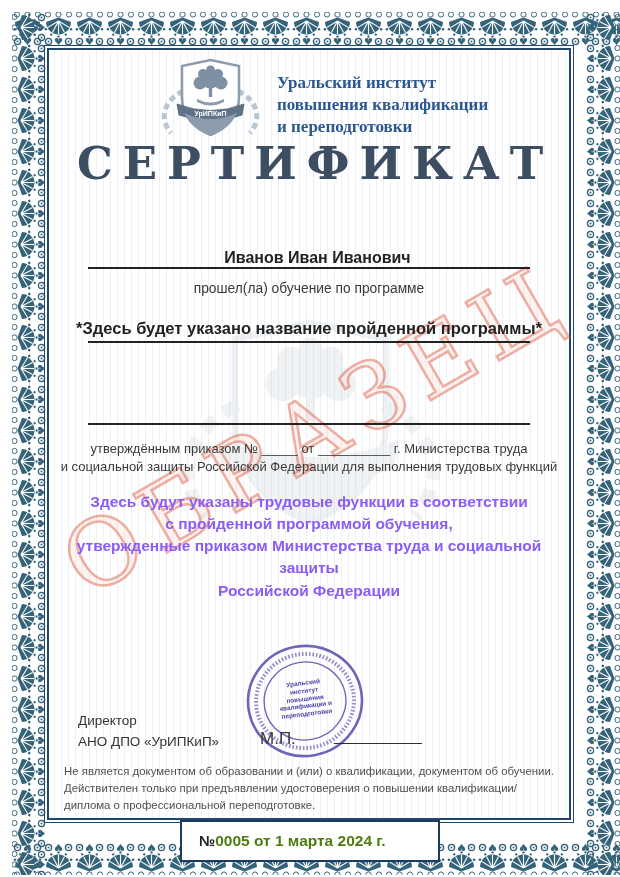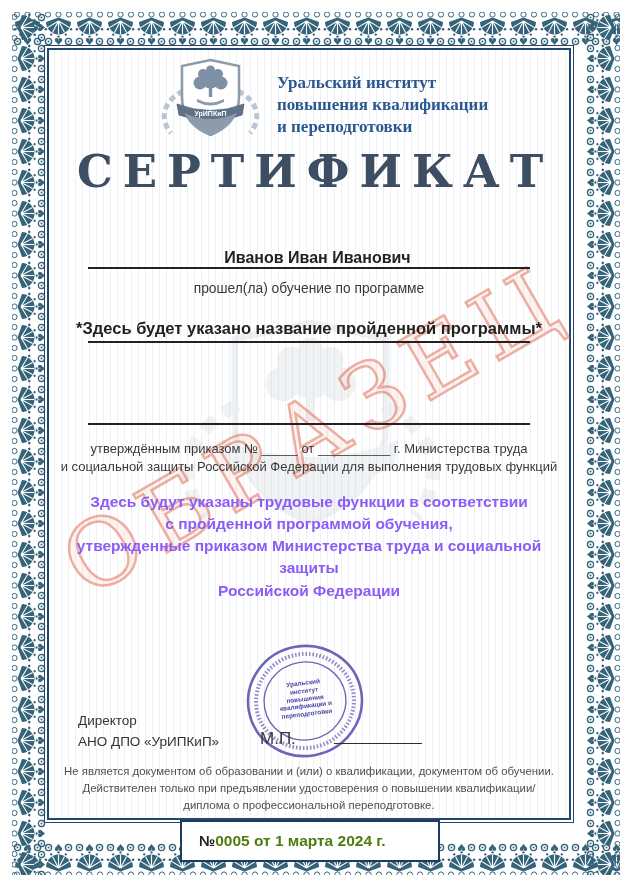--- a/index.html
+++ b/index.html
@@ -15,21 +15,21 @@
   .strip-right{left:584px;top:12px;}
   .frame{position:absolute;left:44px;top:45px;right:46px;bottom:54px;
          border:1px solid #24466b;z-index:2;pointer-events:none;}
   .frame-inner{position:absolute;inset:2px;border:2px solid #24466b;}
   
   .logo{position:absolute;left:153px;top:57px;z-index:3;}
   .institute{position:absolute;left:277px;top:72px;z-index:3;white-space:pre-line;
     font-family:"Liberation Serif",serif;font-weight:700;font-size:17px;line-height:1.28;color:#2b5890;}
   .title{position:absolute;left:0;right:0;top:137px;z-index:3;text-align:center;
     font-family:"DejaVu Serif",serif;font-weight:bold;font-size:45px;letter-spacing:10px;
-    padding-left:10px;color:#3d4e62;margin-top:8px;}
+    padding-left:10px;color:#3d4e62;}
   
   .ct{position:absolute;left:48px;right:50px;text-align:center;z-index:3;}
   .intro{top:217px;font-size:13.8px;}
   .holder{top:249px;font-size:16px;font-weight:bold;color:#222;padding-left:17px;}
   .rule{position:absolute;left:88px;right:90px;border-top:2px solid #222;z-index:3;}
   .rule-name{top:267px;}
   .rule-program{top:341px;}
   .rule-divider{top:423px;}
   .training{top:281px;font-size:13.8px;}
   .program{top:319px;font-size:16.5px;font-weight:bold;color:#222;}
@@ -44,21 +44,21 @@
     transform:rotate(-30deg);pointer-events:none;}
   
   .director{position:absolute;left:78px;top:711px;z-index:3;font-size:13.5px;line-height:1.55;color:#333;}
   .stamp{position:absolute;left:243px;top:641px;z-index:4;opacity:.88;}
   .seal-text{position:absolute;left:272px;top:679px;width:66px;z-index:5;text-align:center;
     white-space:pre-line;font-size:6.4px;line-height:1.22;font-weight:bold;color:#4a41a6;
     transform:rotate(-7deg);}
   .mp{position:absolute;left:260px;top:729px;z-index:6;font-size:17px;color:#3b3b3b;}
   .sig-line{position:absolute;left:334px;top:743px;width:88px;border-top:1.5px solid #2e2e2e;z-index:6;}
   
-  .disclaimer{position:absolute;left:64px;right:66px;top:763px;z-index:3;text-align:center;
+  .disclaimer{position:absolute;left:64px;right:66px;top:763px;z-index:3;
     font-size:11.4px;line-height:1.5;color:#4f4f4f;}
   .number-box{position:absolute;left:50%;transform:translateX(-50%);top:820px;width:222px;height:38px;
     background:#fff;border:2.5px solid #1d3a5f;z-index:9;display:flex;align-items:center;padding:0 17px;}
   .number-box .lbl{font-size:14.5px;font-weight:bold;color:#222;}
   .number-box .val{flex:1;text-align:left;font-size:15.5px;font-weight:bold;color:#4d7c0f;}
 </style>
 </head>
 <body>
 
 <div class="page">

